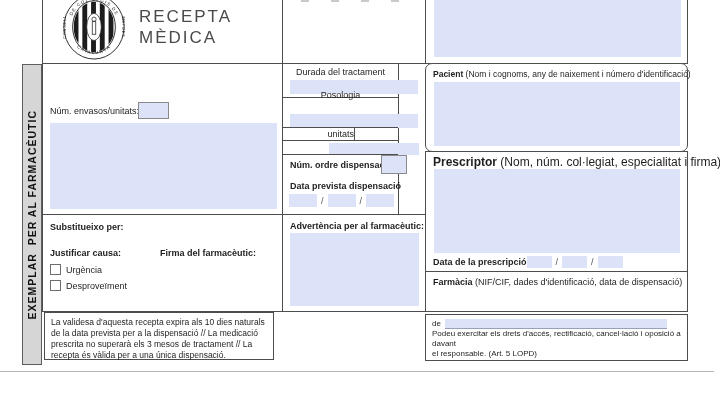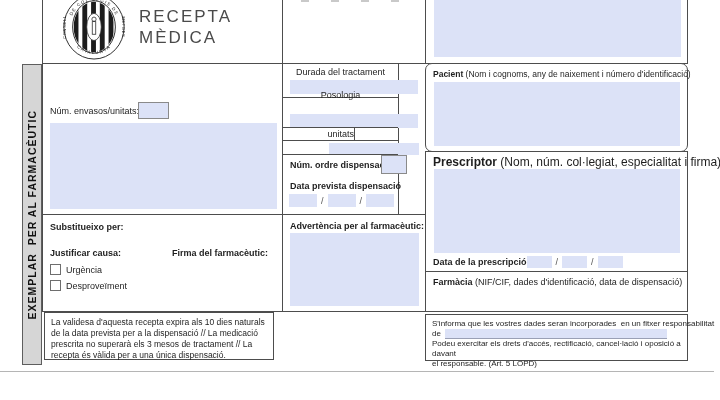--- a/index.html
+++ b/index.html
@@ -109,21 +109,21 @@
 
   <div class="box" style="left:42px;top:63px;width:241px;height:152px;">
     <span class="lbl" style="left:7px;top:42px;">Núm. envasos/unitats:</span>
     <div class="fldB" style="left:95px;top:38px;width:31px;height:17px;"></div>
     <div class="fld" style="left:7px;top:59px;width:227px;height:86px;"></div>
   </div>
 
   <div class="box" style="left:42px;top:214px;width:241px;height:98px;">
     <span class="lbl b" style="left:7px;top:7px;">Substitueixo per:</span>
     <span class="lbl b" style="left:7px;top:33px;">Justificar causa:</span>
-    <span class="lbl b" style="left:117px;top:33px;margin-left:12px;">Firma del farmacèutic:</span>
+    <span class="lbl b" style="left:117px;top:33px;">Firma del farmacèutic:</span>
     <div class="chk" style="left:7px;top:49px;">
       <span class="sq"></span>
       <span>Urgència</span>
     </div>
     <div class="chk" style="left:7px;top:65px;">
       <span class="sq"></span>
       <span>Desproveïment</span>
     </div>
     <div class="chk" style="left:7px;top:81px;margin-top:45px;">
       <span class="sq"></span>
@@ -189,21 +189,20 @@
       <span class="b">Farmàcia</span><span class="hint"> (NIF/CIF, dades d'identificació, data de dispensació)</span>
     </div>
   </div>
 
   <div class="box" style="left:44px;top:312px;width:230px;height:48px;">
     <div class="legal" style="position:absolute;left:6px;top:4px;width:218px;">La validesa d'aquesta recepta expira als 10 dies naturals de la data prevista per a la dispensació // La medicació prescrita no superarà els 3 mesos de tractament // La recepta és vàlida per a una única dispensació.</div>
   </div>
 
   <div class="box" style="left:425px;top:314px;width:263px;height:47px;">
     <div class="legal8" style="position:absolute;left:6px;top:4px;width:252px;">
-      <div class="pre">S'informa que les vostres dades seran incorporades  en un fitxer responsabilitat</div>
       <div><span>de</span><span class="deline"></span></div>
       <div>Podeu exercitar els drets d'accés, rectificació, cancel·lació i oposició a davant</div>
       <div>el responsable. (Art. 5 LOPD)</div>
     </div>
   </div>
 
   <div id="pageline"></div>
 
 </div>
 

